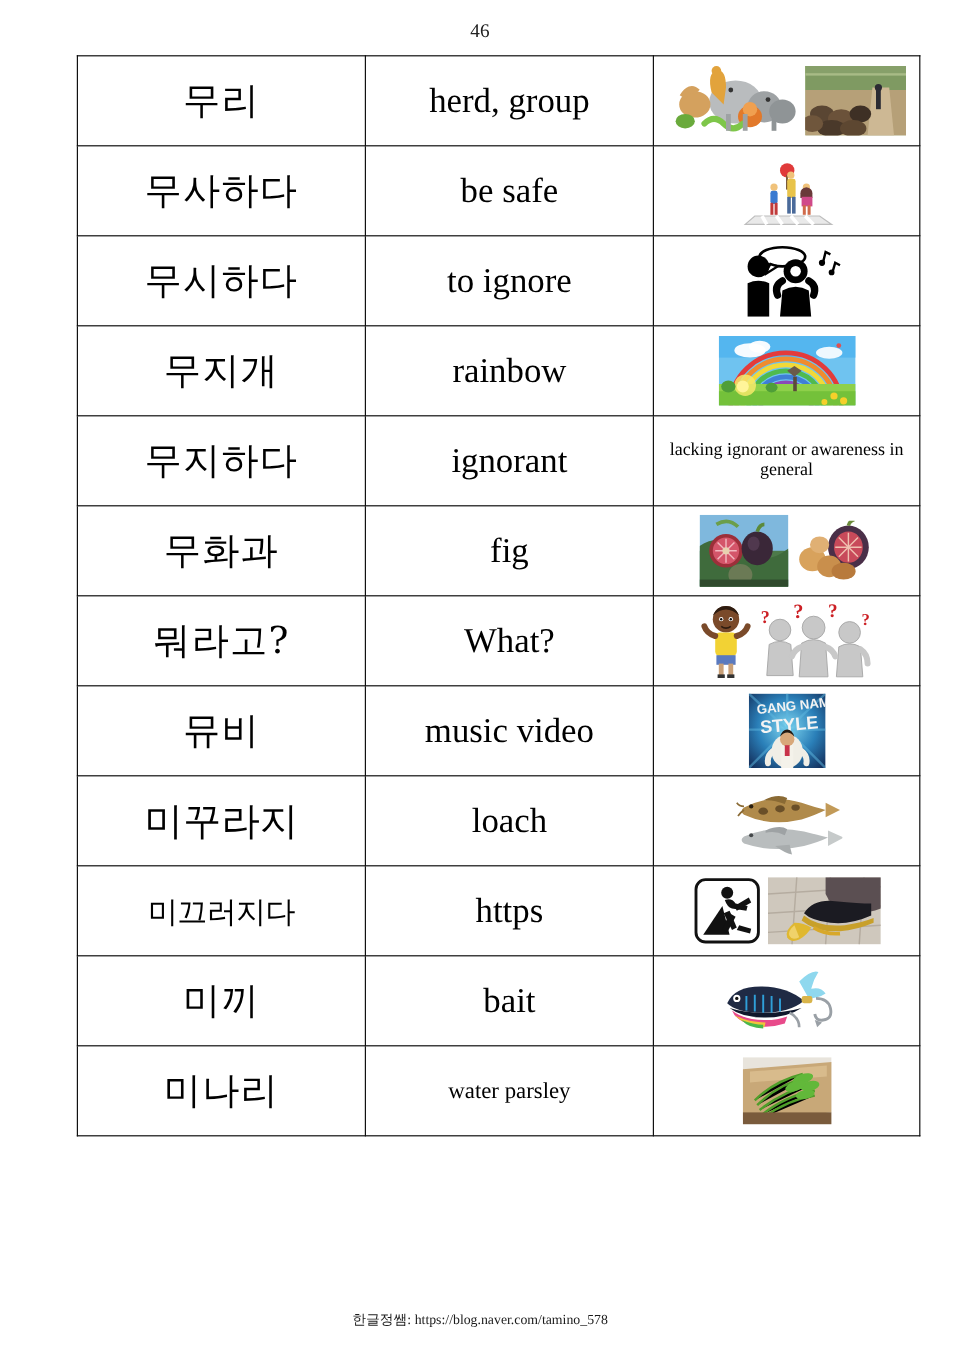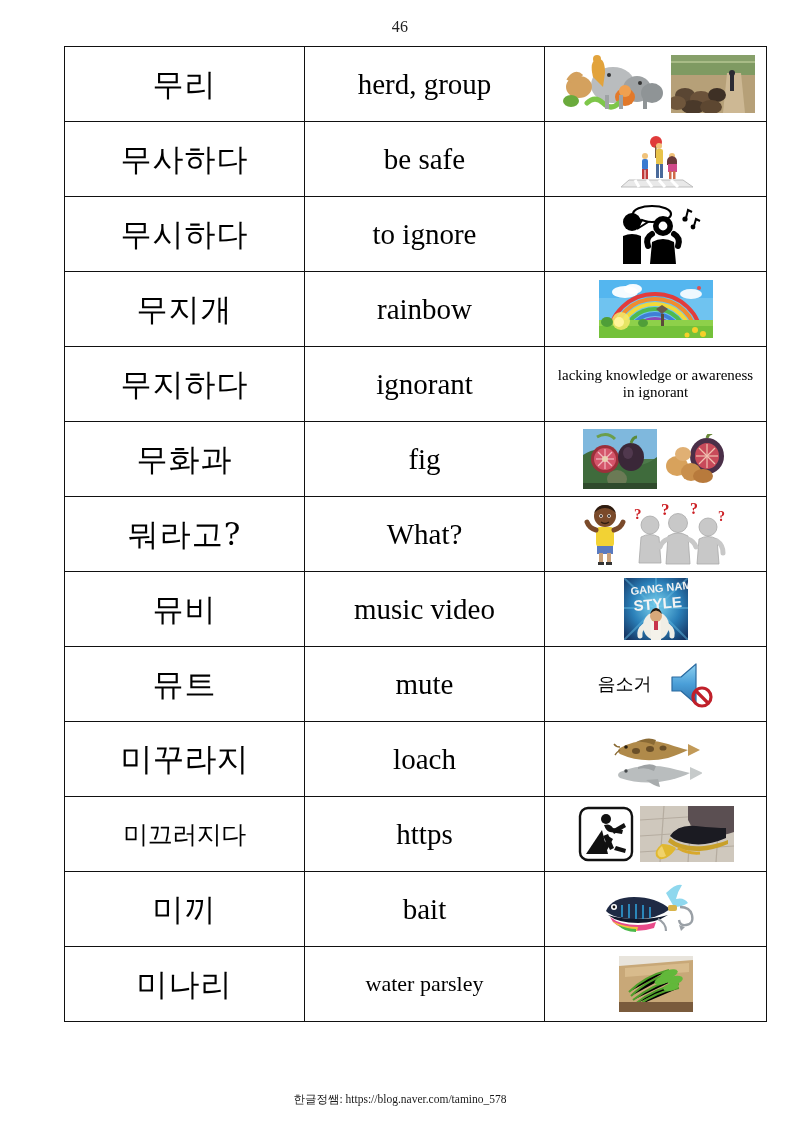--- a/index.html
+++ b/index.html
@@ -68,21 +68,21 @@
   .korean-cell.tight { font-size: 32px; letter-spacing: 0px; }
   .korean-cell.tighter { font-size: 25px; letter-spacing: -0.5px; }
 
   .english-cell {
     text-align: center;
     font-family: "Liberation Serif", "DejaVu Serif", serif;
     font-size: 29px;
     white-space: nowrap;
     line-height: 1;
   }
-  .english-cell.small { font-size: 22px; }
+  .english-cell.small { font-size: 19px; }
 
   .media-cell {
     position: relative;
     text-align: center;
   }
   .media-inner {
     display: flex;
     align-items: center;
     justify-content: center;
     gap: 6px;
@@ -277,21 +277,21 @@
             </span>
           </div>
         </td>
       </tr>
 
       <tr>
         <td class="korean-cell">무지하다</td>
         <td class="english-cell">ignorant</td>
         <td class="media-cell">
           <div class="media-inner">
-            <div class="note-text">lacking knowledge or awareness in ignorant</div>
+            <div class="note-text">lacking ignorant or awareness in general</div>
           </div>
         </td>
       </tr>
 
       <tr>
         <td class="korean-cell">무화과</td>
         <td class="english-cell">fig</td>
         <td class="media-cell">
           <div class="media-inner">
             <span>
@@ -421,43 +421,20 @@
                 <path d="M26 36 q6 -7 12 0 q-2 -6 -6 -6 q-4 0 -6 6" fill="#241a12"></path>
                 <rect x="30" y="43" width="4" height="9" fill="#c8334a"></rect>
                 <path d="M20 48 q-5 4 -4 10" stroke="#f0eee6" stroke-width="5" fill="none" stroke-linecap="round"></path>
                 <path d="M44 48 q5 4 4 10" stroke="#f0eee6" stroke-width="5" fill="none" stroke-linecap="round"></path>
               </svg>
             </span>
           </div>
         </td>
       </tr>
 
-      <tr>
-        <td class="korean-cell">뮤트</td>
-        <td class="english-cell">mute</td>
-        <td class="media-cell">
-          <div class="media-inner" style="gap:16px;">
-            <span class="ko-note">음소거</span>
-            <span>
-              <svg class="art" width="46" height="48" viewBox="0 0 46 48">
-                <defs>
-                  <linearGradient id="spkGrad" x1="0" y1="0" x2="0" y2="1">
-                    <stop offset="0%" stop-color="#8fd2f2"></stop>
-                    <stop offset="50%" stop-color="#4a9fd8"></stop>
-                    <stop offset="100%" stop-color="#2f6fa8"></stop>
-                  </linearGradient>
-                </defs>
-                <path d="M4 17 L13 17 L28 4 L28 44 L13 31 L4 31 Z" fill="url(#spkGrad)" stroke="#2a6aa0" stroke-width="1.2" stroke-linejoin="round"></path>
-                <circle cx="34" cy="37" r="9" fill="none" stroke="#c0202a" stroke-width="3.2"></circle>
-                <path d="M28 31 L40 43" stroke="#c0202a" stroke-width="3.2"></path>
-              </svg>
-            </span>
-          </div>
-        </td>
-      </tr>
 
       <tr>
         <td class="korean-cell tight">미꾸라지</td>
         <td class="english-cell">loach</td>
         <td class="media-cell">
           <div class="media-inner">
             <span>
               <svg class="art" width="92" height="58" viewBox="0 0 92 58">
                 <g transform="translate(6,4)">
                   <path d="M4 14 q22 -12 48 -4 q12 4 20 6 q-8 4 -20 8 q-26 6 -48 -4 q-4 -3 0 -6 z" fill="#b08a4a"></path>

